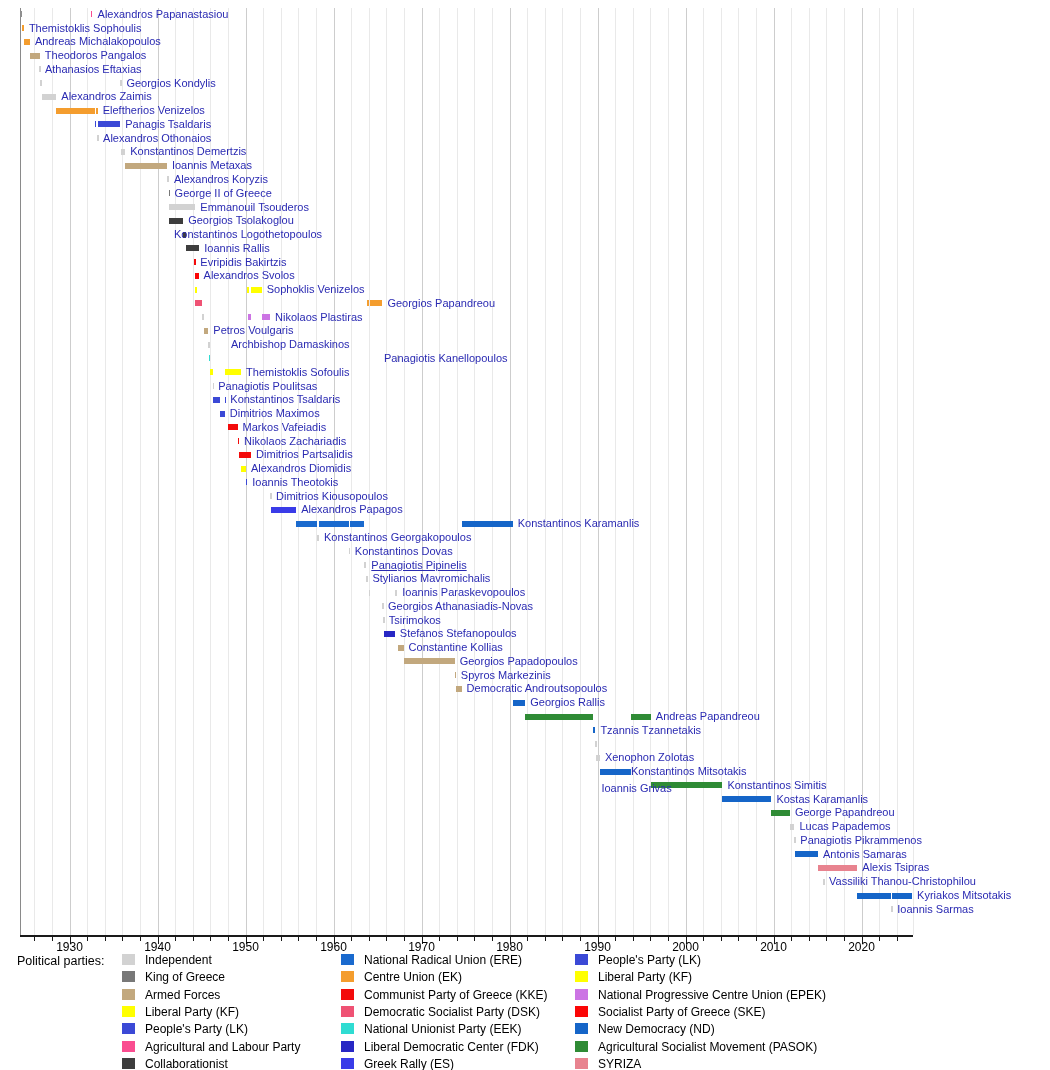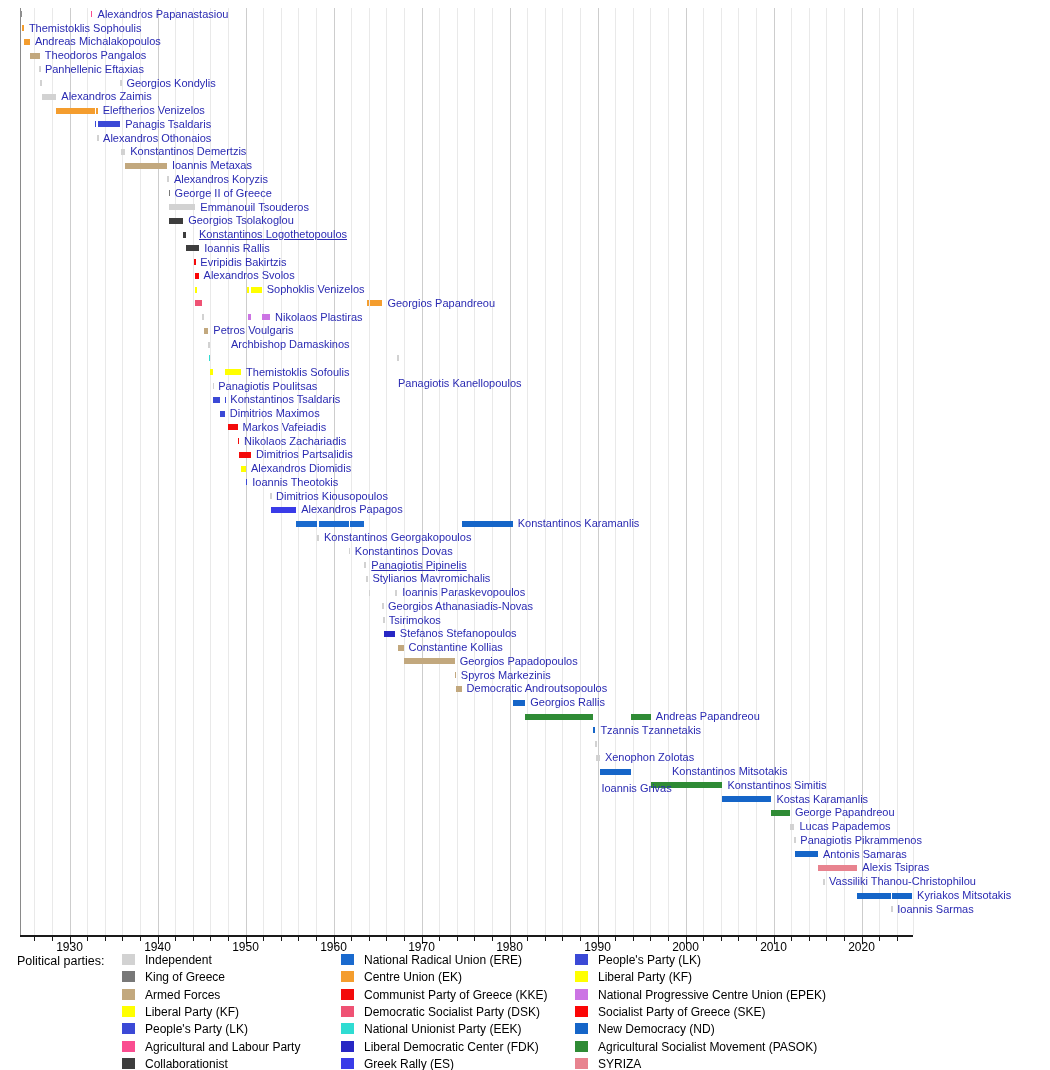--- a/index.html
+++ b/index.html
@@ -161,42 +161,42 @@
       <div class="bar" style="left: 823.3px; width: 1.6px; top: 878.7px; background: rgb(210, 210, 210);"></div>
       <div class="bar" style="left: 857.3px; width: 34.1px; top: 892.5px; background: rgb(21, 101, 200);"></div>
       <div class="bar" style="left: 892.3px; width: 19.8px; top: 892.5px; background: rgb(21, 101, 200);"></div>
       <div class="bar" style="left: 891.4px; width: 1.6px; top: 906.3px; background: rgb(210, 210, 210);"></div>
     </div>
   <div id="labels">
       <div class="pm-label" style="left: 97.6px; top: 7.7px;">Alexandros Papanastasiou</div>
       <div class="pm-label" style="left: 28.9px; top: 21.5px;">Themistoklis Sophoulis</div>
       <div class="pm-label" style="left: 34.9px; top: 35.2px;">Andreas Michalakopoulos</div>
       <div class="pm-label" style="left: 44.8px; top: 49px;">Theodoros Pangalos</div>
-      <div class="pm-label" style="left: 44.9px; top: 62.8px;">Panhellenic Eftaxias</div>
+      <div class="pm-label" style="left: 44.9px; top: 62.8px;">Athanasios Eftaxias</div>
       <div class="pm-label" style="left: 126.4px; top: 76.5px;">Georgios Kondylis</div>
       <div class="pm-label" style="left: 61.3px; top: 90.3px;">Alexandros Zaimis</div>
       <div class="pm-label" style="left: 102.7px; top: 104.1px;">Eleftherios Venizelos</div>
       <div class="pm-label" style="left: 125.2px; top: 117.9px;">Panagis Tsaldaris</div>
       <div class="pm-label" style="left: 103.1px; top: 131.6px;">Alexandros Othonaios</div>
       <div class="pm-label" style="left: 130.2px; top: 145.4px;">Konstantinos Demertzis</div>
       <div class="pm-label" style="left: 171.9px; top: 159.2px;">Ioannis Metaxas</div>
       <div class="pm-label" style="left: 173.9px; top: 172.9px;">Alexandros Koryzis</div>
       <div class="pm-label" style="left: 174.6px; top: 186.7px;">George II of Greece</div>
       <div class="pm-label" style="left: 200.3px; top: 200.5px;">Emmanouil Tsouderos</div>
       <div class="pm-label" style="left: 188.2px; top: 214.2px;">Georgios Tsolakoglou</div>
-      <div class="pm-label" style="left: 199px; top: 228px; text-decoration: underline;">Konstantinos Logothetopoulos</div>
+      <div class="pm-label" style="left: 174px; top: 228px;">Konstantinos Logothetopoulos</div>
       <div class="pm-label" style="left: 204.3px; top: 241.8px;">Ioannis Rallis</div>
       <div class="pm-label" style="left: 200.3px; top: 255.6px;">Evripidis Bakirtzis</div>
       <div class="pm-label" style="left: 203.6px; top: 269.3px;">Alexandros Svolos</div>
       <div class="pm-label" style="left: 266.7px; top: 283.1px;">Sophoklis Venizelos</div>
       <div class="pm-label" style="left: 387.4px; top: 296.9px;">Georgios Papandreou</div>
       <div class="pm-label" style="left: 275.1px; top: 310.6px;">Nikolaos Plastiras</div>
       <div class="pm-label" style="left: 213.3px; top: 324.4px;">Petros Voulgaris</div>
       <div class="pm-label" style="left: 231px; top: 338.2px;">Archbishop Damaskinos</div>
-      <div class="pm-label" style="left: 398px; top: 351.9px; margin-top: 25px;">Panagiotis Kanellopoulos</div>
+      <div class="pm-label" style="left: 384px; top: 351.9px;">Panagiotis Kanellopoulos</div>
       <div class="pm-label" style="left: 246.1px; top: 365.7px;">Themistoklis Sofoulis</div>
       <div class="pm-label" style="left: 218.2px; top: 379.5px;">Panagiotis Poulitsas</div>
       <div class="pm-label" style="left: 230.3px; top: 393.3px;">Konstantinos Tsaldaris</div>
       <div class="pm-label" style="left: 229.8px; top: 407px;">Dimitrios Maximos</div>
       <div class="pm-label" style="left: 242.6px; top: 420.8px;">Markos Vafeiadis</div>
       <div class="pm-label" style="left: 244.1px; top: 434.6px;">Nikolaos Zachariadis</div>
       <div class="pm-label" style="left: 256.1px; top: 448.3px;">Dimitrios Partsalidis</div>
       <div class="pm-label" style="left: 250.9px; top: 462.1px;">Alexandros Diomidis</div>
       <div class="pm-label" style="left: 252.3px; top: 475.9px;">Ioannis Theotokis</div>
       <div class="pm-label" style="left: 276px; top: 489.6px;">Dimitrios Kiousopoulos</div>
@@ -212,21 +212,21 @@
       <div class="pm-label" style="left: 399.8px; top: 627.4px;">Stefanos Stefanopoulos</div>
       <div class="pm-label" style="left: 408.6px; top: 641.1px;">Constantine Kollias</div>
       <div class="pm-label" style="left: 459.7px; top: 654.9px;">Georgios Papadopoulos</div>
       <div class="pm-label" style="left: 460.8px; top: 668.7px;">Spyros Markezinis</div>
       <div class="pm-label" style="left: 466.6px; top: 682.4px;">Democratic Androutsopoulos</div>
       <div class="pm-label" style="left: 530.3px; top: 696.2px;">Georgios Rallis</div>
       <div class="pm-label" style="left: 655.8px; top: 710px;">Andreas Papandreou</div>
       <div class="pm-label" style="left: 600.4px; top: 723.7px;">Tzannis Tzannetakis</div>
       <div class="pm-label" style="left: 601.4px; top: 737.5px; margin-top: 44px;">Ioannis Grivas</div>
       <div class="pm-label" style="left: 604.9px; top: 751.3px;">Xenophon Zolotas</div>
-      <div class="pm-label" style="left: 672px; top: 765.1px;">Konstantinos Mitsotakis</div>
+      <div class="pm-label" style="left: 631px; top: 765.1px;">Konstantinos Mitsotakis</div>
       <div class="pm-label" style="left: 727.4px; top: 778.8px;">Konstantinos Simitis</div>
       <div class="pm-label" style="left: 776.4px; top: 792.6px;">Kostas Karamanlis</div>
       <div class="pm-label" style="left: 794.9px; top: 806.4px;">George Papandreou</div>
       <div class="pm-label" style="left: 799.4px; top: 820.1px;">Lucas Papademos</div>
       <div class="pm-label" style="left: 800.3px; top: 833.9px;">Panagiotis Pikrammenos</div>
       <div class="pm-label" style="left: 823px; top: 847.7px;">Antonis Samaras</div>
       <div class="pm-label" style="left: 862.3px; top: 861.4px;">Alexis Tsipras</div>
       <div class="pm-label" style="left: 829px; top: 875.2px;">Vassiliki Thanou-Christophilou</div>
       <div class="pm-label" style="left: 917.1px; top: 889px; text-align: center;">Kyriakos Mitsotakis</div>
       <div class="pm-label" style="left: 897.3px; top: 902.8px;">Ioannis Sarmas</div>

